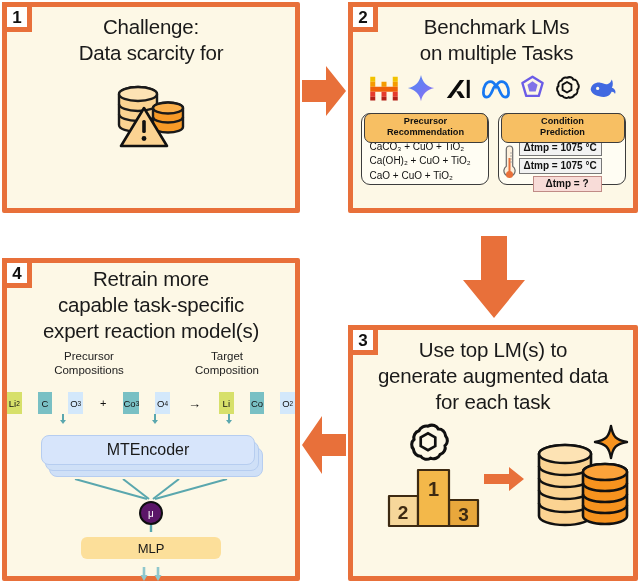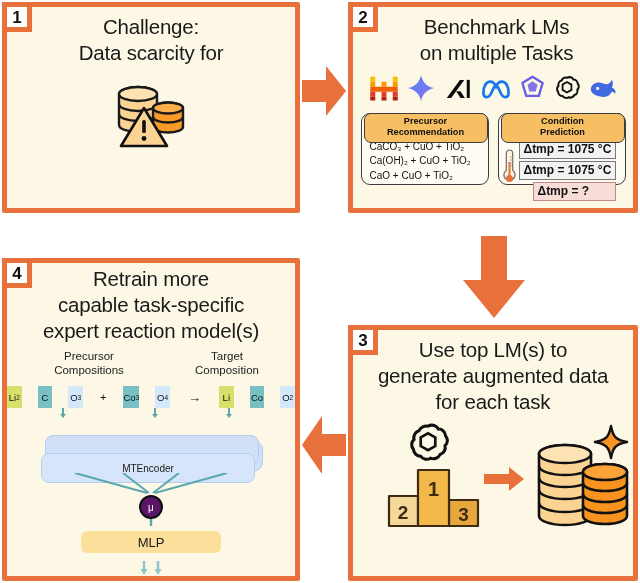--- a/index.html
+++ b/index.html
@@ -103,25 +103,26 @@
     font-size: 10px;
     color: #111;
     line-height: 1.45;
     padding-left: 8px;
   }
   .cond-body { display:flex; align-items:center; gap:3px; padding-left:4px; }
   .cond-vals { display:flex; flex-direction:column; gap:2px; }
   .cond-chip {
     border: 1.2px solid #777;
     background: #f2f2f2;
-    font-size: 12px;
+    font-size: 10px;
     font-weight: bold;
     padding: 1.5px 4px;
     color: #111;
     white-space: nowrap;
+    text-align: center;
   }
   .cond-chip.q { background:#f8dcd8; border-color:#c08b86; margin-left:14px; }
 
   
   #panel3 { left: 348px; top: 325px; width: 290px; height: 256px; }
   #panel3 .ptitle { margin-top: 7px; }
   .p3-graphics { position: relative; height: 128px; margin-top: 4px; }
 
   
   #panel4 { left: 2px; top: 258px; width: 298px; height: 323px; }
@@ -134,21 +135,21 @@
     text-align: center;
     line-height: 1.2;
   }
   .arch-labels .l1 { width: 152px; text-align:center; }
   .arch-labels .l2 { width: 124px; text-align:center; }
   .chips {
     display: flex;
     align-items: center;
     justify-content: center;
     gap: 16px;
-    margin-top: 8px;
+    margin-top: 14px;
   }
   .chip {
     width: 26px;
     height: 22px;
     display: flex;
     align-items: center;
     justify-content: center;
     font-size: 9.5px;
     color: #111;
   }
@@ -162,23 +163,22 @@
   .enc {
     position: absolute;
     box-sizing: border-box;
     height: 30px;
     border-radius: 8px;
     background: #cfe0f7;
     border: 1px solid #b6cdf0;
   }
   .enc-main {
     display: flex; align-items: center; justify-content: center;
-    font-size: 10px; color: #1a1a1a;
+    font-size: 16px; color: #1a1a1a;
     background: #d7e5fb;
-    margin-top: 24px;
   }
   .mu {
     width: 20px; height: 20px; border-radius: 50%;
     background: #5b1668; border: 2px solid #0f0f0f;
     color: #fff; font-size: 10px;
     display:flex; align-items:center; justify-content:center;
     margin: 0 auto;
   }
   .mlp {
     width: 140px; height: 22px; margin: 5px auto 8px;

